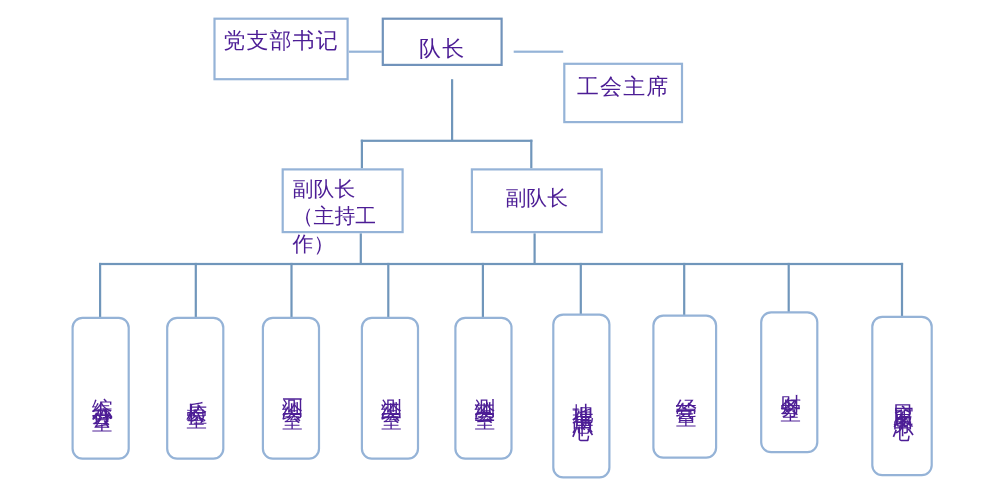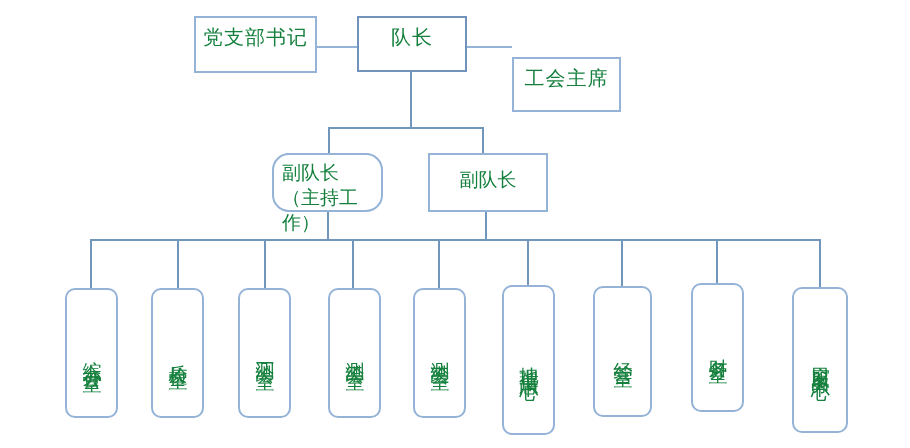--- a/index.html
+++ b/index.html
@@ -1,19 +1,19 @@
 <!DOCTYPE html>
 <html><head>
 <meta charset="utf-8">
 <style>
   html,body { margin:0; padding:0; background:#ffffff; }
   .canvas {
     position:relative; width:910px; height:448px; background:#ffffff;
     font-family:"Liberation Serif","DejaVu Serif",serif;
-    color:#15803d; overflow:hidden;
+    color:#4c1d95; overflow:hidden;
   }
   .box {
     position:absolute; box-sizing:border-box; background:#ffffff;
     border:2px solid #95b3d7;
   }
   .rect {
     display:flex; justify-content:center; align-items:flex-start;
     padding-top:6px; font-size:20px; letter-spacing:1px;
   }
   .leader-box { border:2.5px solid #7193bb; }
@@ -51,23 +51,23 @@
   .c-d3 { left:264px; top:239px; width:2px; height:50px; }
   .c-d4 { left:352px; top:239px; width:2px; height:50px; }
   .c-d5 { left:438px; top:239px; width:2px; height:50px; }
   .c-d6 { left:527px; top:239px; width:2px; height:47px; }
   .c-d7 { left:621px; top:239px; width:2px; height:48px; }
   .c-d8 { left:716px; top:239px; width:2px; height:45px; }
   .c-d9 { left:819px; top:239px; width:2px; height:49px; }
 
   
   .b-party   { left:194px; top:16px;  width:123px; height:57px; }
-  .b-leader  { left:357px; top:16px;  width:110px; height:56px; }
+  .b-leader  { left:347px; top:16px;  width:110px; height:44px;align-items:flex-end; }
   .b-union   { left:512px; top:18px;  width:109px; height:55px;margin-top:39px; }
-  .b-deputy1 { left:272px; top:153px; width:111px; height:59px;border-radius:17px; }
+  .b-deputy1 { left:256px; top:153px; width:111px; height:59px; }
   .b-deputy2 { left:428px; top:153px; width:120px; height:59px; }
   .b-d1 { left:65px;  top:288px; width:53px; height:130px; }
   .b-d2 { left:151px; top:288px; width:53px; height:130px; }
   .b-d3 { left:238px; top:288px; width:53px; height:130px; }
   .b-d4 { left:328px; top:288px; width:53px; height:130px; }
   .b-d5 { left:413px; top:288px; width:53px; height:130px; }
   .b-d6 { left:502px; top:285px; width:53px; height:150px; }
   .b-d7 { left:593px; top:286px; width:59px; height:131px; }
   .b-d8 { left:691px; top:283px; width:53px; height:129px; }
   .b-d9 { left:792px; top:287px; width:56px; height:146px; }

